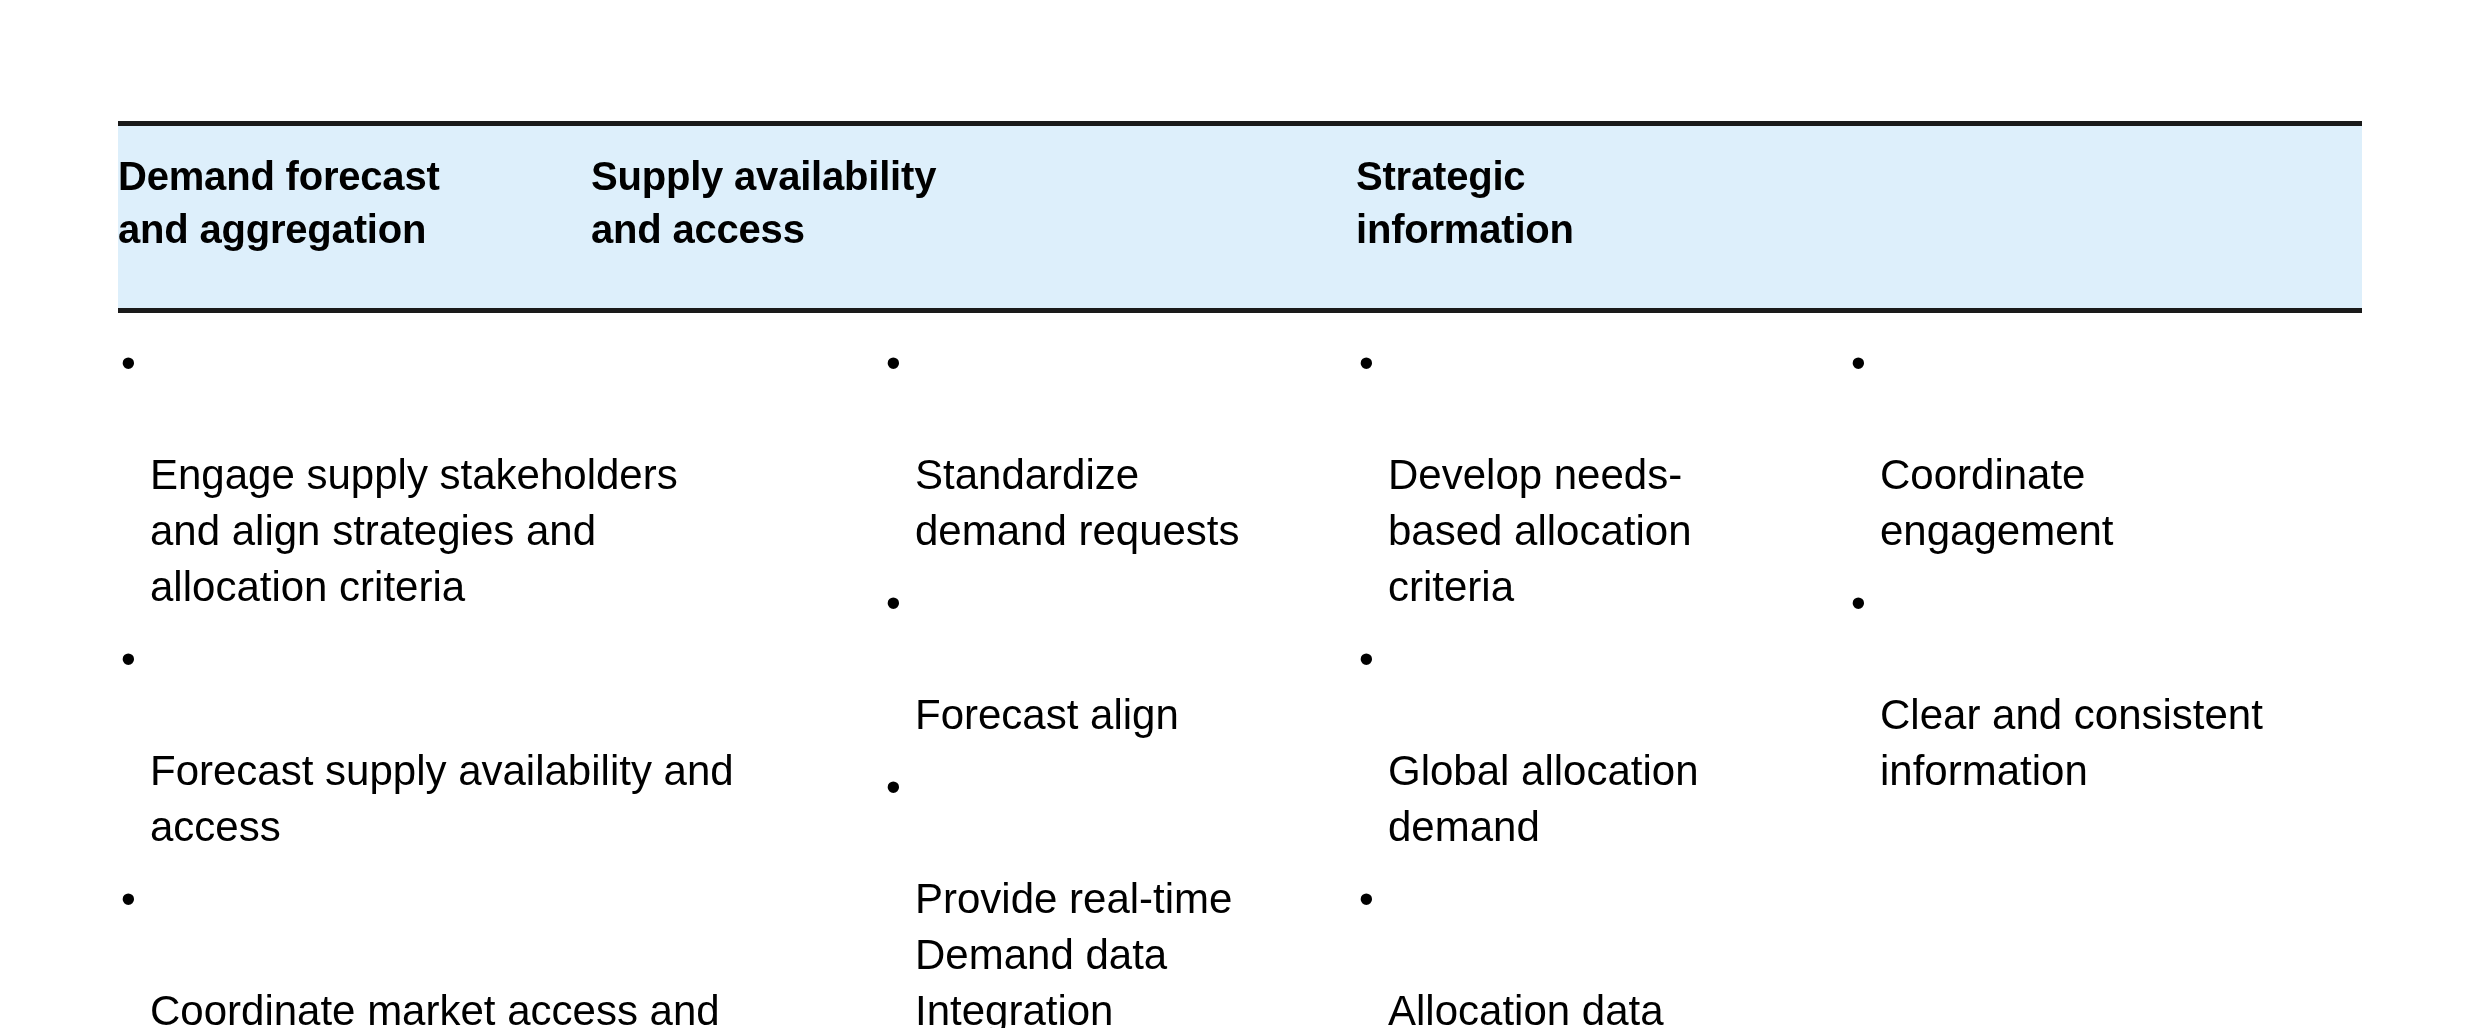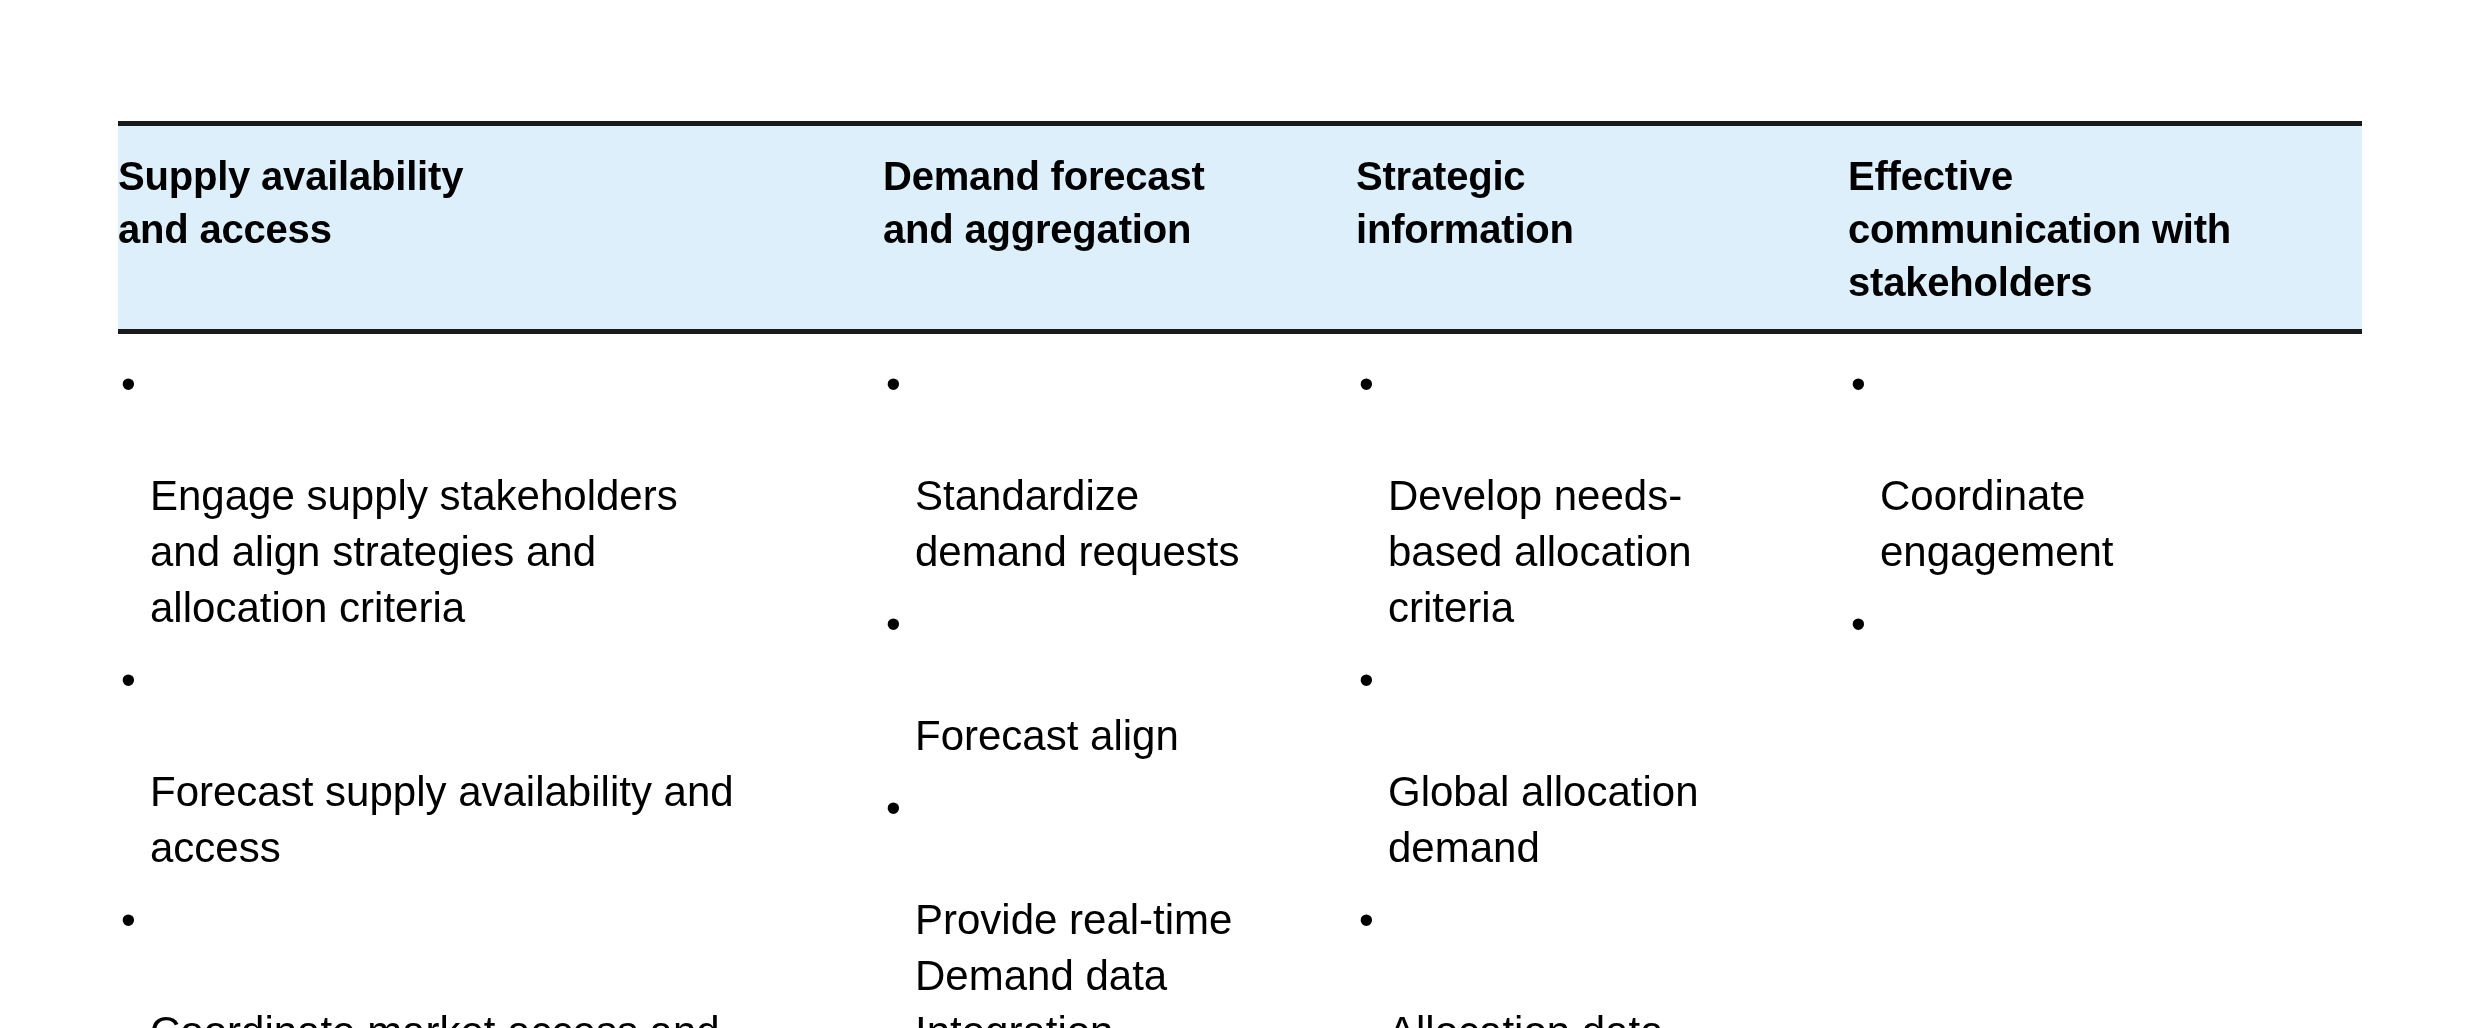--- a/index.html
+++ b/index.html
@@ -92,37 +92,32 @@
   .col-1 { width: 473px; }
   .col-2 { width: 492px; }
   .col-3 { width: 514px; }
 </style>
 </head>
 <body>
 
 <div id="table-wrap">
 
   <div class="table-head">
+    <div class="head-cell col-1">
+      <div class="head-title">Demand forecast
+and aggregation</div>
+    </div>
     <div class="head-cell col-0">
       <div class="head-title">Supply availability
 and access</div>
     </div>
-    <div class="head-cell col-1">
-      <div class="head-title">Demand forecast
-and aggregation</div>
-    </div>
     <div class="head-cell col-2">
       <div class="head-title">Strategic
 information</div>
     </div>
-    <div class="head-cell col-3">
-      <div class="head-title">Effective
-communication with
-stakeholders</div>
-    </div>
   </div>
 
   <div class="table-body">
 
     <div class="body-cell col-0">
       <ul class="bullets">
         <li>
           <span class="bullet-dot">•</span>
           <span>Engage supply stakeholders
 and align strategies and
@@ -187,18 +182,20 @@
 
     <div class="body-cell col-3">
       <ul class="bullets">
         <li>
           <span class="bullet-dot">•</span>
           <span>Coordinate
 engagement</span>
         </li>
         <li>
           <span class="bullet-dot">•</span>
+          <span>Clear and consistent
+information</span>
         </li>
       </ul>
     </div>
 
   </div>
 </div>
 
 </body></html>

